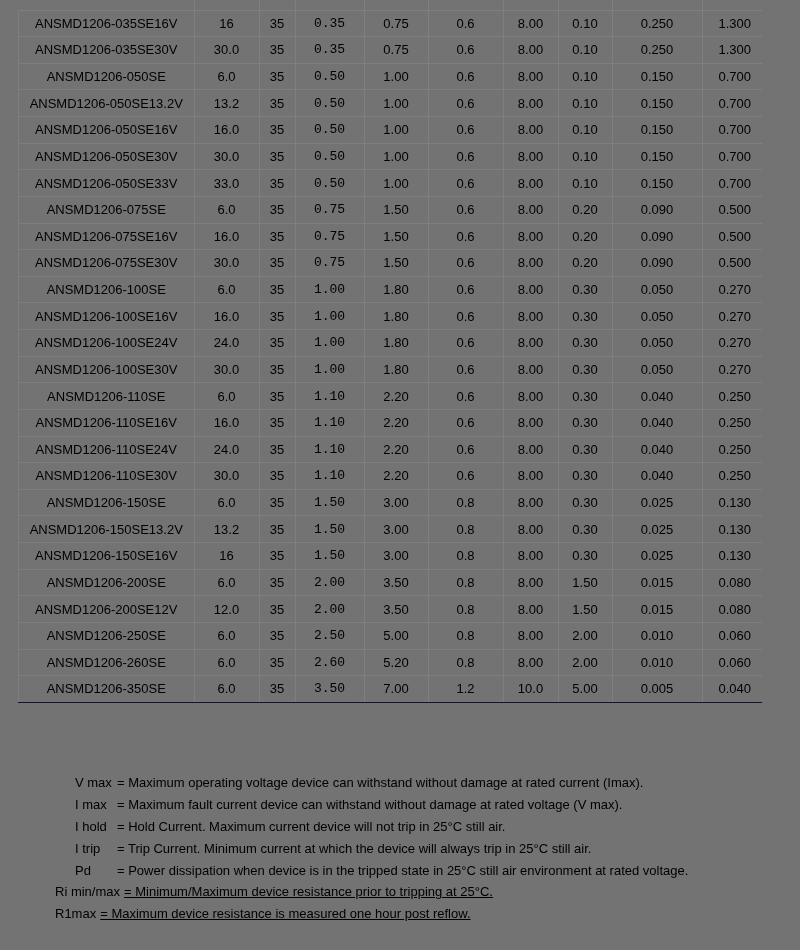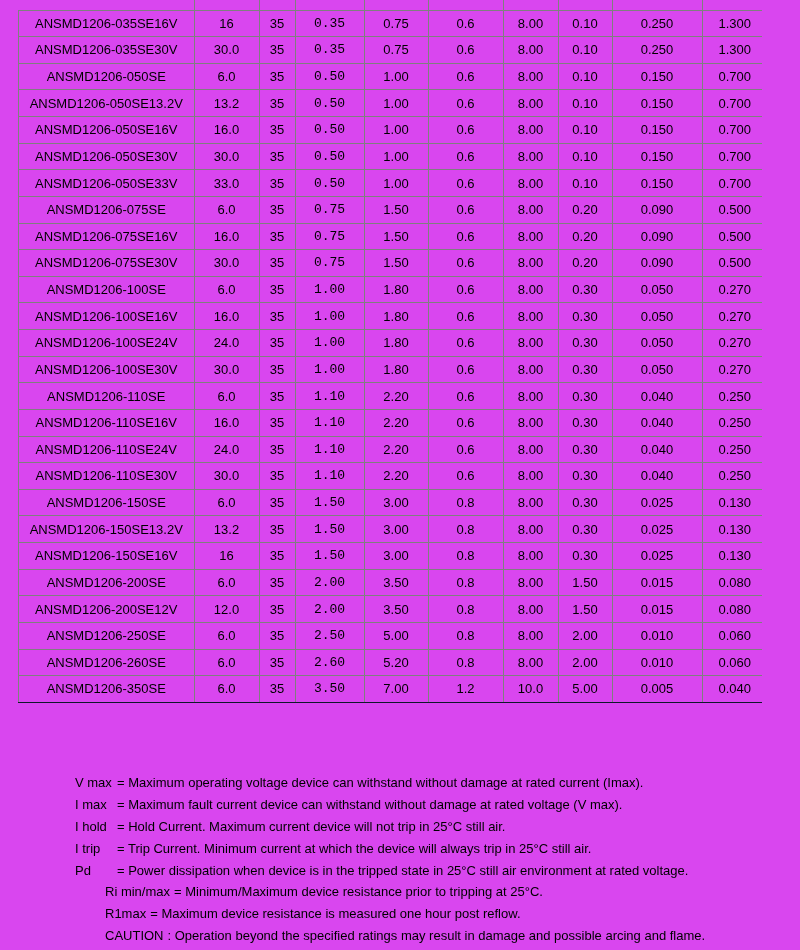--- a/index.html
+++ b/index.html
@@ -1,20 +1,20 @@
 <!DOCTYPE html>
 <html><head>
 <meta charset="utf-8">
 <style>
   html, body { margin: 0; padding: 0; background: #ffffff; }
   .page {
     position: relative;
     width: 800px;
     height: 950px;
-    background: #d946ef;
+    background: #737373;
     overflow: hidden;
     font-family: "Liberation Sans", sans-serif;
     color: #000000;
   }
 
   
   .table-clip {
     position: absolute;
     left: 18px;
     top: 0;
@@ -64,21 +64,21 @@
     top: 772px;
     width: 800px;
   }
   .legend-line {
     height: 21.9px;
     line-height: 21.9px;
     padding-left: 75px;
     font-size: 13px;
     white-space: nowrap;
   }
-  .legend-line:nth-child(n+6) { padding-left: 105px; }
+  .legend-line:nth-child(n+6) { padding-left: 55px; text-decoration: underline; }
   .legend-term {
     display: inline-block;
     min-width: 38px;
     margin-right: 4px;
   }
 </style>
 </head>
 <body>
 
 <div class="page">
@@ -415,16 +415,15 @@
   </div>
 
   <div class="legend" id="legend">
       <div class="legend-line"><span class="legend-term">V max</span><span class="legend-definition">= Maximum operating voltage device can withstand without damage at rated current (Imax).</span></div>
       <div class="legend-line"><span class="legend-term">I max</span><span class="legend-definition">= Maximum fault current device can withstand without damage at rated voltage (V max).</span></div>
       <div class="legend-line"><span class="legend-term">I hold</span><span class="legend-definition">= Hold Current. Maximum current device will not trip in 25°C still air.</span></div>
       <div class="legend-line"><span class="legend-term">I trip</span><span class="legend-definition">= Trip Current. Minimum current at which the device will always trip in 25°C still air.</span></div>
       <div class="legend-line"><span class="legend-term">Pd</span><span class="legend-definition">= Power dissipation when device is in the tripped state in 25°C still air environment at rated voltage.</span></div>
       <div class="legend-line"><span class="legend-term">Ri min/max</span><span class="legend-definition">= Minimum/Maximum device resistance prior to tripping at 25°C.</span></div>
       <div class="legend-line"><span class="legend-term">R1max</span><span class="legend-definition">= Maximum device resistance is measured one hour post reflow.</span></div>
-      <div class="legend-line"><span class="legend-term">CAUTION</span><span class="legend-definition">: Operation beyond the specified ratings may result in damage and possible arcing and flame.</span></div>
     </div>
 
 </div>
 
 </body></html>

